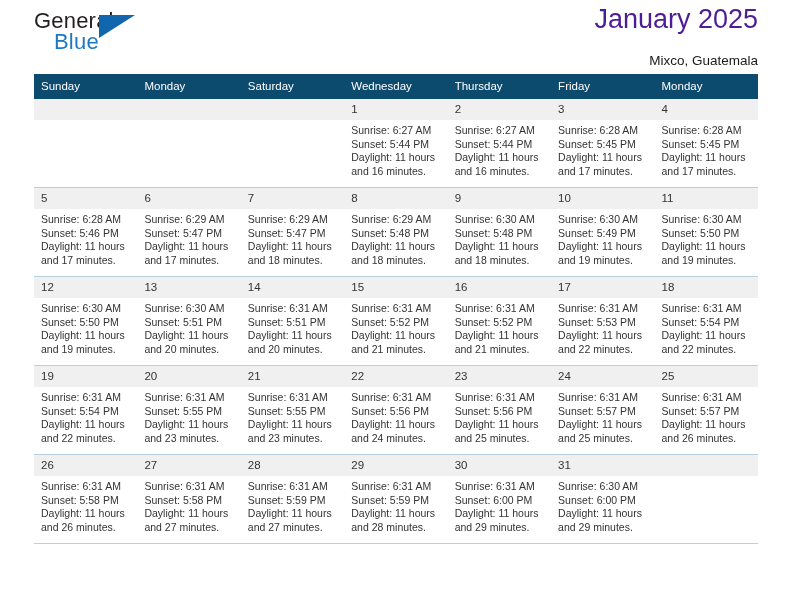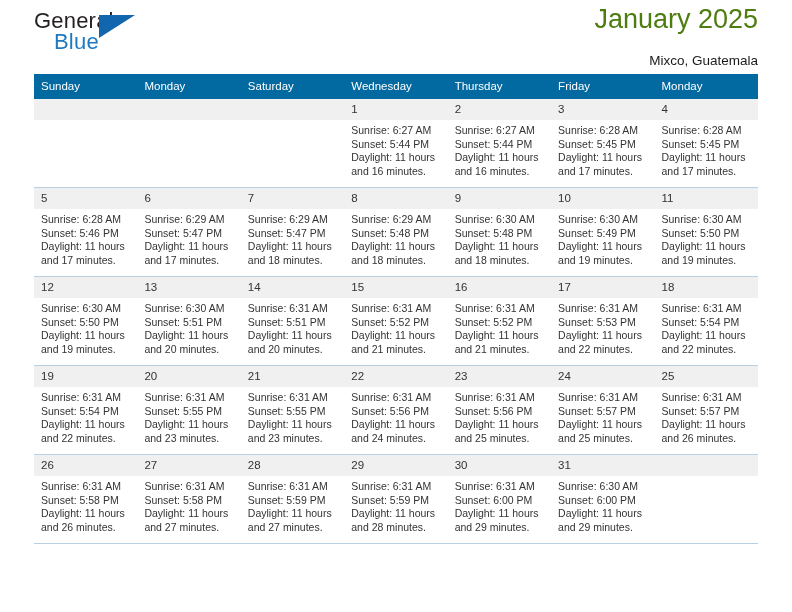--- a/index.html
+++ b/index.html
@@ -63,41 +63,41 @@
     border-left: 36px solid #1266ad;
     border-bottom: 23px solid transparent;
   }
   .title-block {
     text-align: right;
     margin-top: 2px;
   }
   .cal-title {
     font-size: 27px;
     line-height: 34px;
-    color: #4d7c0f;
+    color: #4c1d95;
     font-weight: normal;
     margin: 0;
     white-space: nowrap;
   }
   .cal-subtitle {
     font-size: 13.5px;
     line-height: 20px;
     color: #1a1a1a;
     margin: 15px 0 0 0;
     white-space: nowrap;
   }
 
   
   .calendar {
     width: 724px;
     border-collapse: collapse;
     table-layout: fixed;
   }
   .calendar th {
-    background: #0369a1;
+    background: #0c4a6e;
     color: #ffffff;
     font-size: 11.5px;
     font-weight: normal;
     text-align: left;
     padding: 5px 0 6px 7px;
     height: 14px;
     border: none;
   }
   .calendar td {
     vertical-align: top;

